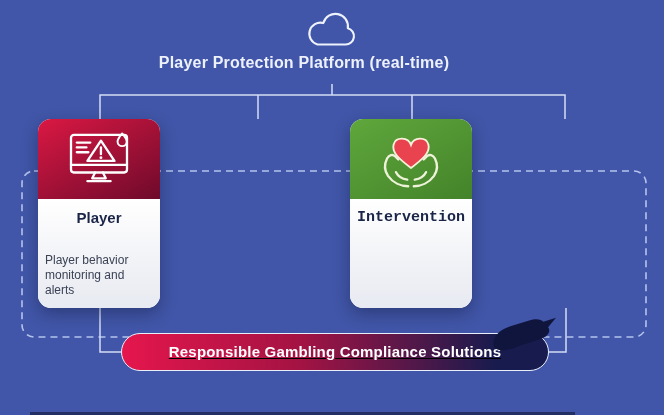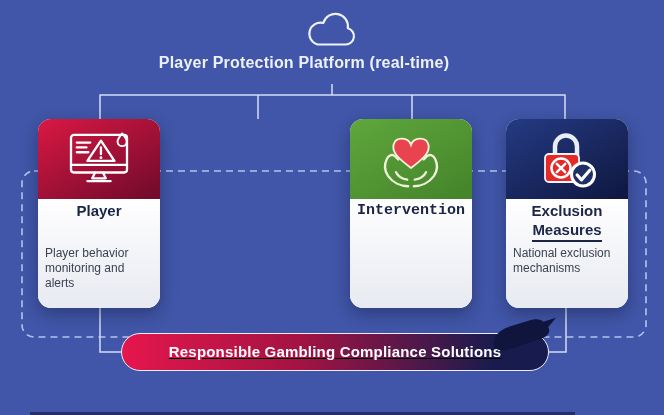--- a/index.html
+++ b/index.html
@@ -14,21 +14,21 @@
   
   .connectors{position:absolute; left:0; top:0; width:664px; height:415px; z-index:1;}
 
   
   .card{position:absolute; top:119px; width:122px; height:189px; border-radius:13px;
     overflow:hidden; z-index:2; box-shadow:0 6px 16px rgba(9,14,40,.35); background:#fff;}
   .card-1{left:38px;} .card-2{left:194px;} .card-3{left:350px;font-family:Liberation Mono, monospace;} .card-4{left:506px;}
   .card-header{height:80px; display:flex; align-items:center; justify-content:center;}
   .card-header svg{display:block;}
   .card-body{height:109px; background:linear-gradient(180deg,#ffffff 0%,#f2f3f7 55%,#e7eaf1 100%);
-    display:flex; flex-direction:column; align-items:center; padding-top:2px; box-sizing:border-box;}
+    display:flex; flex-direction:column; align-items:center; padding-top:9px; box-sizing:border-box;}
   .card-title{color:#1b2547; font-weight:700; font-size:15px; line-height:19px; text-align:center; min-height:45px;}
   .card-title .underlined{display:inline-block; border-bottom:2px solid #1b2547; padding-bottom:1px;}
   .card-desc{color:#3a4254; font-size:12px; line-height:15px; text-align:left; width:108px;}
 
   
   .banner{position:absolute; left:121px; top:333px; width:428px; height:38px; z-index:3;
     border-radius:19px; border:1.5px solid #e9eefb; box-sizing:border-box;
     display:flex; align-items:center; justify-content:center;text-decoration:underline;}
   .banner-label{color:#ffffff; font-size:15px; font-weight:700; letter-spacing:.2px; padding-bottom:1px;}
 
@@ -93,40 +93,20 @@
         </g>
       </svg>
     </div>
     <div class="card-body">
       <div class="card-title">
         <span>Intervention</span>
       </div>
     </div>
   </div>
 
-  <div class="card card-4">
-    <div class="card-header" style="background: linear-gradient(150deg, rgb(36, 58, 130) 0%, rgb(15, 23, 64) 100%);">
-      <svg width="66" height="60" viewBox="0 0 66 60">
-        <path d="M21 28 V17.5 a11 11 0 0 1 22 0 V28" fill="none" stroke="#e8edf8" stroke-width="4.5" stroke-linecap="round"></path>
-        <rect x="11" y="25" width="34" height="28" rx="4" fill="#e32a26" stroke="#f4f6fc" stroke-width="1.8"></rect>
-        <circle cx="27" cy="39" r="9.5" fill="none" stroke="#ffffff" stroke-width="2.5"></circle>
-        <line x1="22.8" y1="34.8" x2="31.2" y2="43.2" stroke="#ffffff" stroke-width="2.5" stroke-linecap="round"></line>
-        <line x1="31.2" y1="34.8" x2="22.8" y2="43.2" stroke="#ffffff" stroke-width="2.5" stroke-linecap="round"></line>
-        <circle cx="49" cy="45.5" r="11.5" fill="#203066" stroke="#ffffff" stroke-width="3"></circle>
-        <path d="M43.2 46 l4.4 4.8 l8.2 -9.6" fill="none" stroke="#ffffff" stroke-width="3.3" stroke-linecap="round" stroke-linejoin="round"></path>
-      </svg>
-    </div>
-    <div class="card-body">
-      <div class="card-title">
-        <span>Exclusion</span><br>
-        <span class="underlined">Measures</span>
-      </div>
-      <div class="card-desc">National exclusion mechanisms</div>
-    </div>
-  </div>
 
   <div class="banner" style="background: linear-gradient(90deg, rgb(229, 22, 77) 0%, rgb(163, 19, 67) 42%, rgb(23, 27, 78) 88%);">
     <span class="banner-label">Responsible Gambling Compliance Solutions</span>
   </div>
 
   <svg class="hand-artifact" viewBox="0 0 74 38">
     <path d="M4 26 C2 18 10 10 20 8 L42 4 C49 2.5 54 4 56 7 L69 4.5 L60 13 C62.5 17 59 22 52 23.5 L29 28 C18 31.5 7 31.5 4 26 Z" fill="#10153e"></path>
   </svg>
 
   <div class="bottom-edge"></div>

